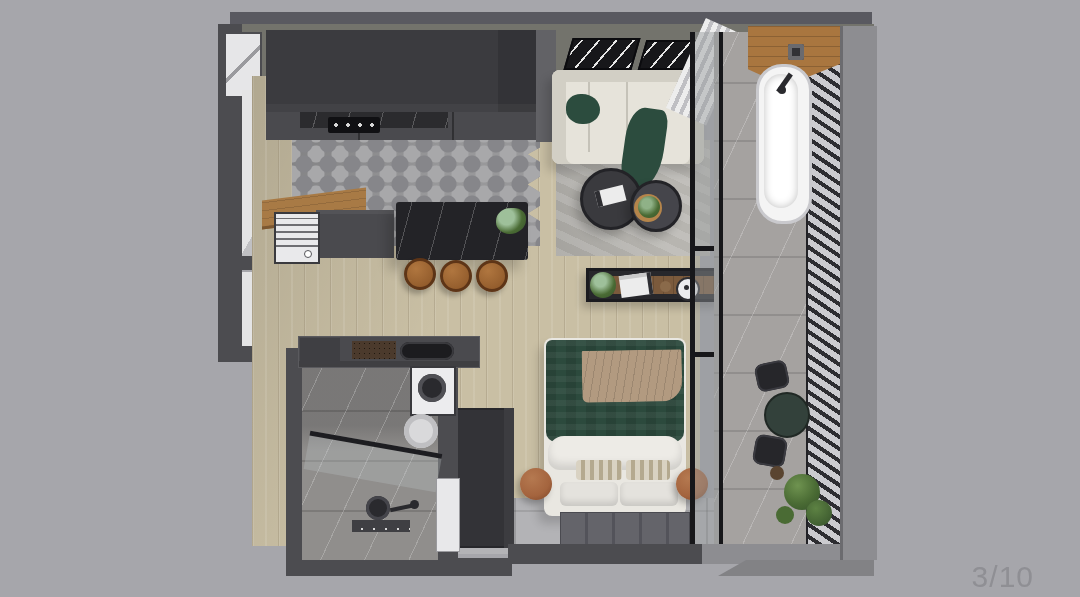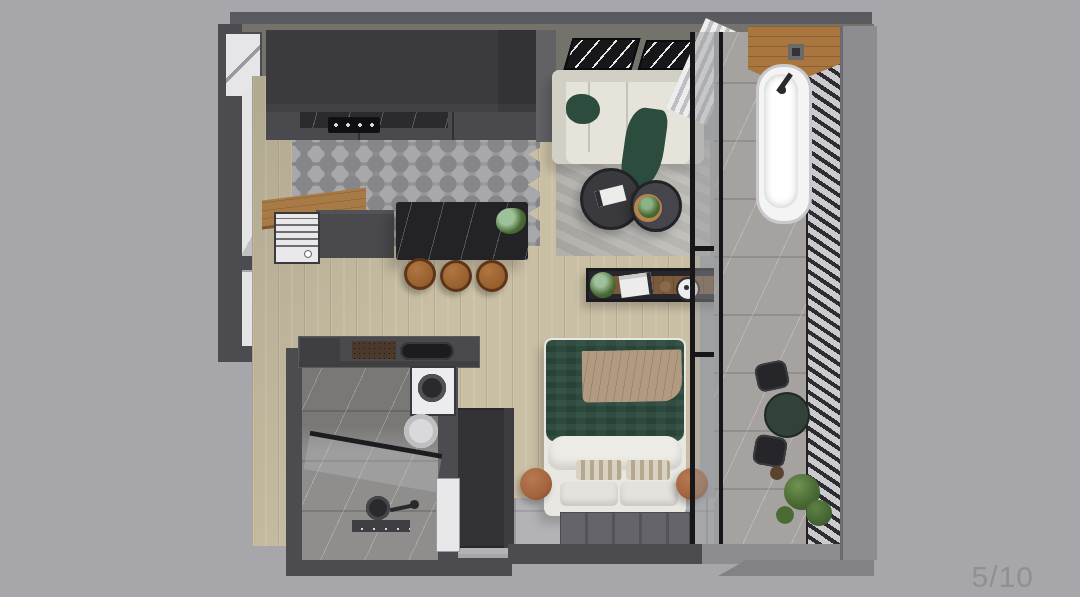--- a/index.html
+++ b/index.html
@@ -302,14 +302,14 @@
     <div class="abs bplant bplant1"></div>
     <div class="abs bplant bplant2"></div>
     <div class="abs bplant bplant3"></div>
 
     <div class="abs entry-wall-bottom"></div>
     <div class="abs balcony-wall-bottom"></div>
     <div class="abs balcony-wall-slope"></div>
     <div class="abs wall-right"></div>
   </div>
 
-  <div class="abs page-indicator">5/10</div>
+  <div class="abs page-indicator">3/10</div>
 </div>
 
 </body></html>

